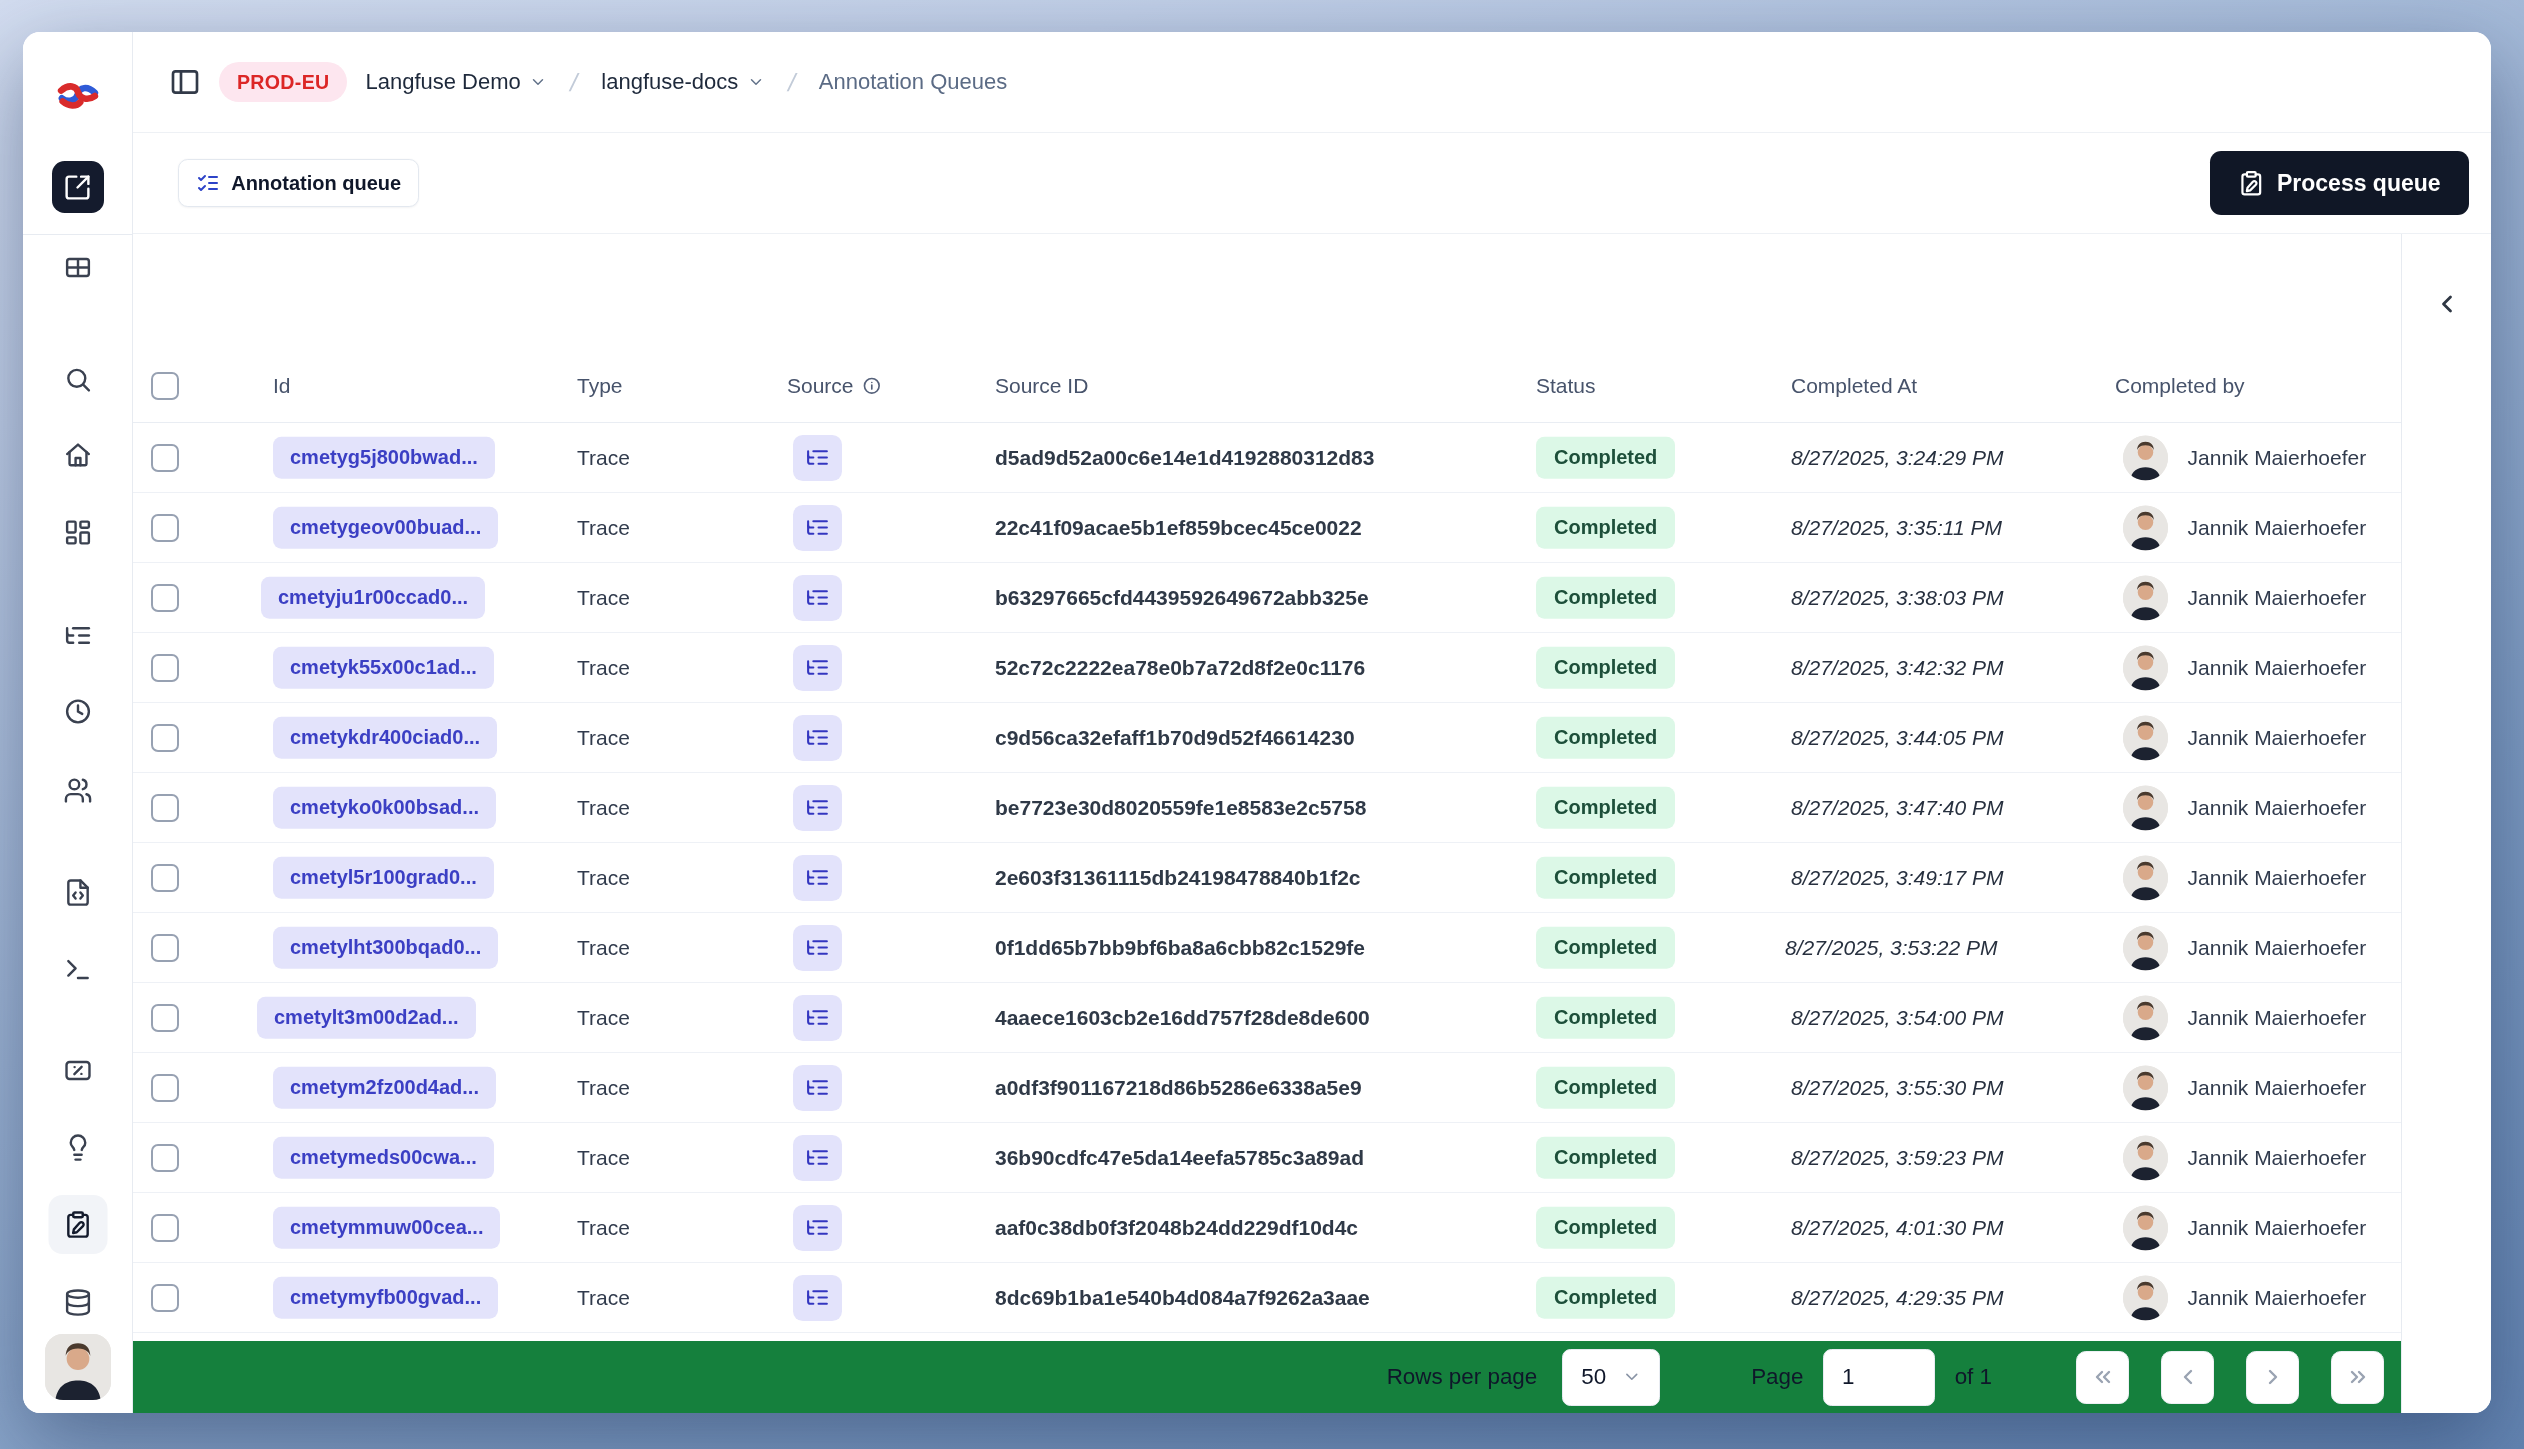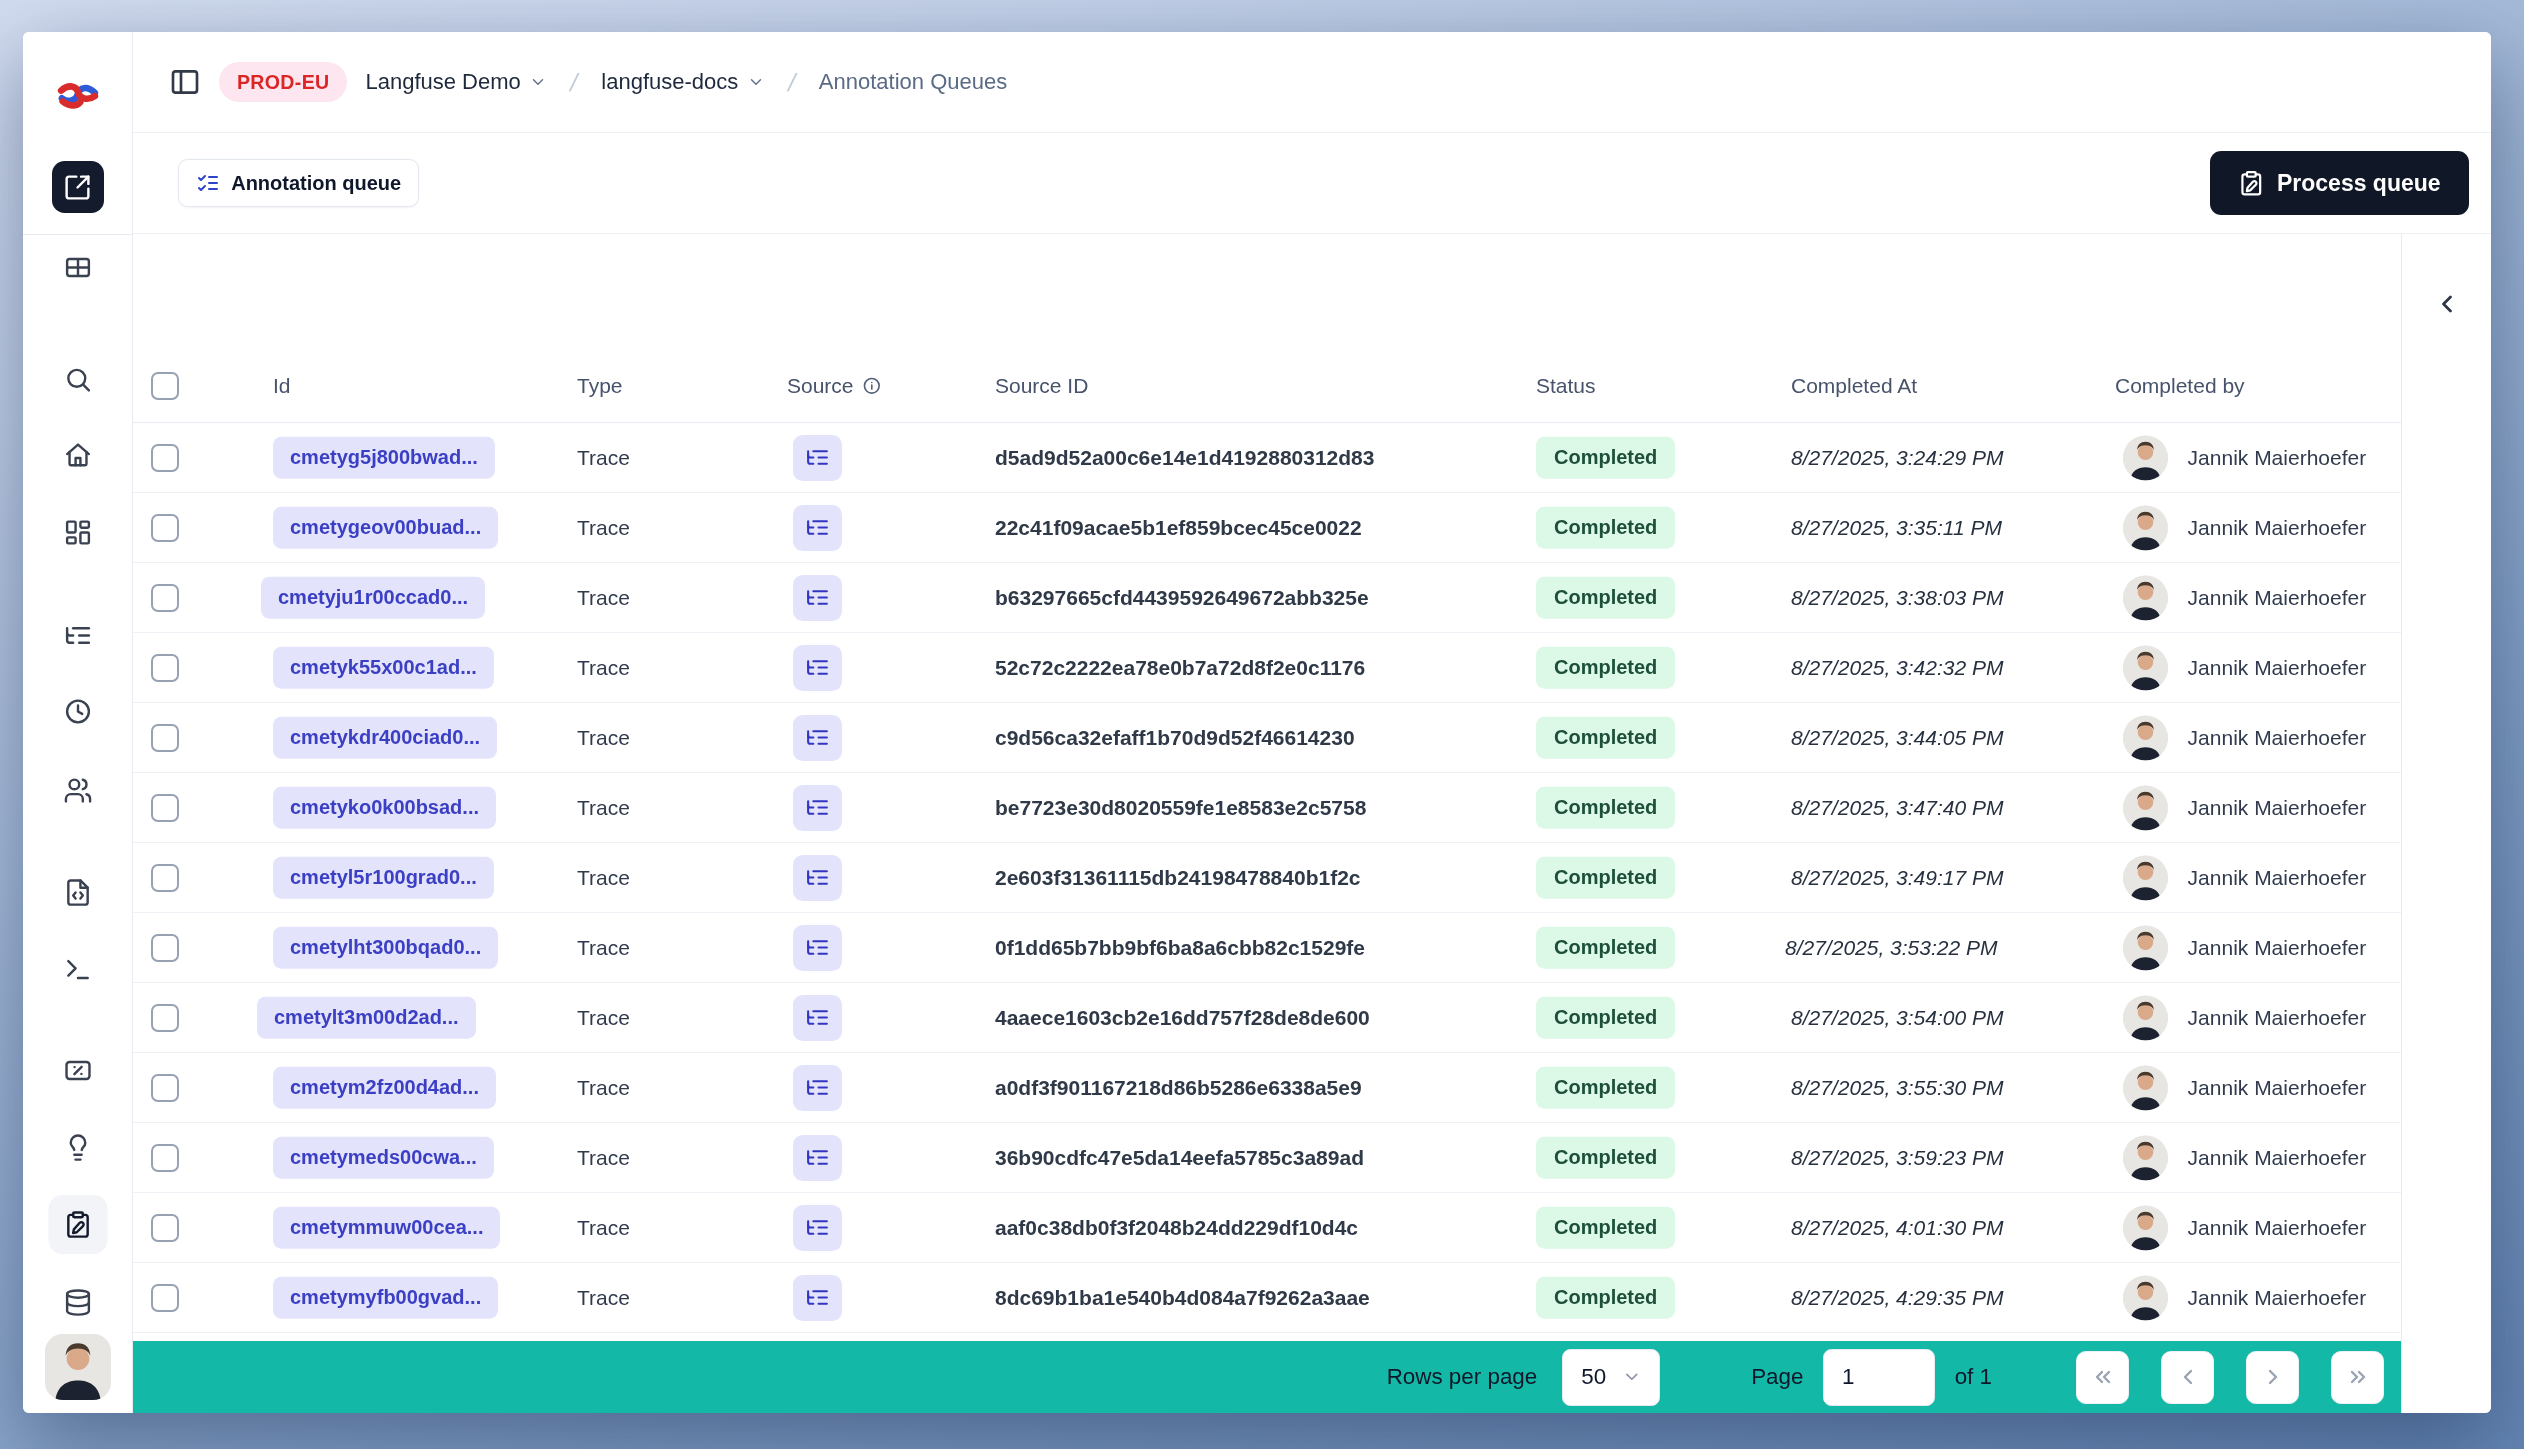--- a/index.html
+++ b/index.html
@@ -1,21 +1,21 @@
 <!DOCTYPE html>
 <html style="font-size:11.2px"><head>
 <meta charset="utf-8">
 <style>
   * { margin:0; padding:0; box-sizing:border-box; }
   html,body { width:2525px; height:1449px; overflow:hidden;
     font-family:"Liberation Sans", sans-serif; }
   .wallpaper { position:absolute; inset:0;
     background:linear-gradient(160deg,#d3ddf0 0%,#c2d0e8 18%,#9db4d4 45%,#7e9cc3 70%,#6485b2 100%); }
   .window { position:absolute; left:23px; top:32px; width:2468px; height:1381px;
-    background:#ffffff; border-radius:6px; overflow:hidden;
+    background:#ffffff; border-radius:17px; overflow:hidden;
     box-shadow:0 28px 84px rgba(20,40,80,.45); }
 
   
   .sidebar { position:absolute; left:0; top:0; bottom:0; width:110px;
     background:#ffffff; border-right:1.4px solid #e7ebf1; }
   .sidebar .logo { position:absolute; top:48px; left:50%; transform:translateX(-50%); width:43px; height:32px; }
   .side-div { position:absolute; left:0; right:0; top:202px; height:0; border-top:1.4px solid #e7ebf1; }
   .side-ico { position:absolute; left:50%; transform:translateX(-50%); width:59px; height:59px;
     display:flex; align-items:center; justify-content:center; border-radius:14px; color:#3a4150; }
   .side-ico svg { width:29px; height:29px; }
@@ -82,21 +82,21 @@
   .source-chip svg { width:25px; height:25px; }
   .status-badge { display:inline-block; background:#dcf8e7; color:#1d4f3a; font-weight:600; font-size:20px;
     padding:9.8px 18px; border-radius:8.4px; }
   .srcid { font-weight:600; color:#2f3947; }
   .time { font-weight:500; color:#27303f;font-style:italic; }
   .byline { display:flex; align-items:center; gap:19.6px; }
   .avatar { width:45px; height:45px; border-radius:50%; overflow:hidden; background:#e9e6e2; flex:0 0 auto; }
   .byname { font-size:21px; color:#313b4d; }
 
   
-  .footer { position:absolute; left:110px; right:90px; bottom:0; height:72px; background:#14b8a6;
+  .footer { position:absolute; left:110px; right:90px; bottom:0; height:72px; background:#15803d;
     display:flex; align-items:center; justify-content:flex-end; gap:0; padding-right:17px; }
   .f-label { font-size:22.4px; color:#0f172a; font-weight:500; }
   .select-box { display:flex; align-items:center; gap:15.4px; border:1.4px solid #e7ebf1; border-radius:8.4px;
     height:57px; padding:0 18px; margin:0 91px 0 25px; font-size:22.4px; color:#0f172a; background:#fff; }
   .select-box svg { width:19.6px; height:19.6px; color:#8a94a6; }
   .page-input { width:112px; height:57px; border:1.4px solid #e7ebf1; border-radius:8.4px; margin:0 19.6px 0 19.6px;
     font-size:22.4px; color:#0f172a; padding:0 18px; font-family:"Liberation Sans",sans-serif; background:#fff; }
   .of-label { font-size:22.4px; color:#0f172a; font-weight:500; margin-right:84px; }
   .pg-btn { width:53px; height:53px; border:1.4px solid #edf0f4; border-radius:9.8px; background:#fff; color:#9aa3b2;
     display:flex; align-items:center; justify-content:center; margin-left:32px; }

